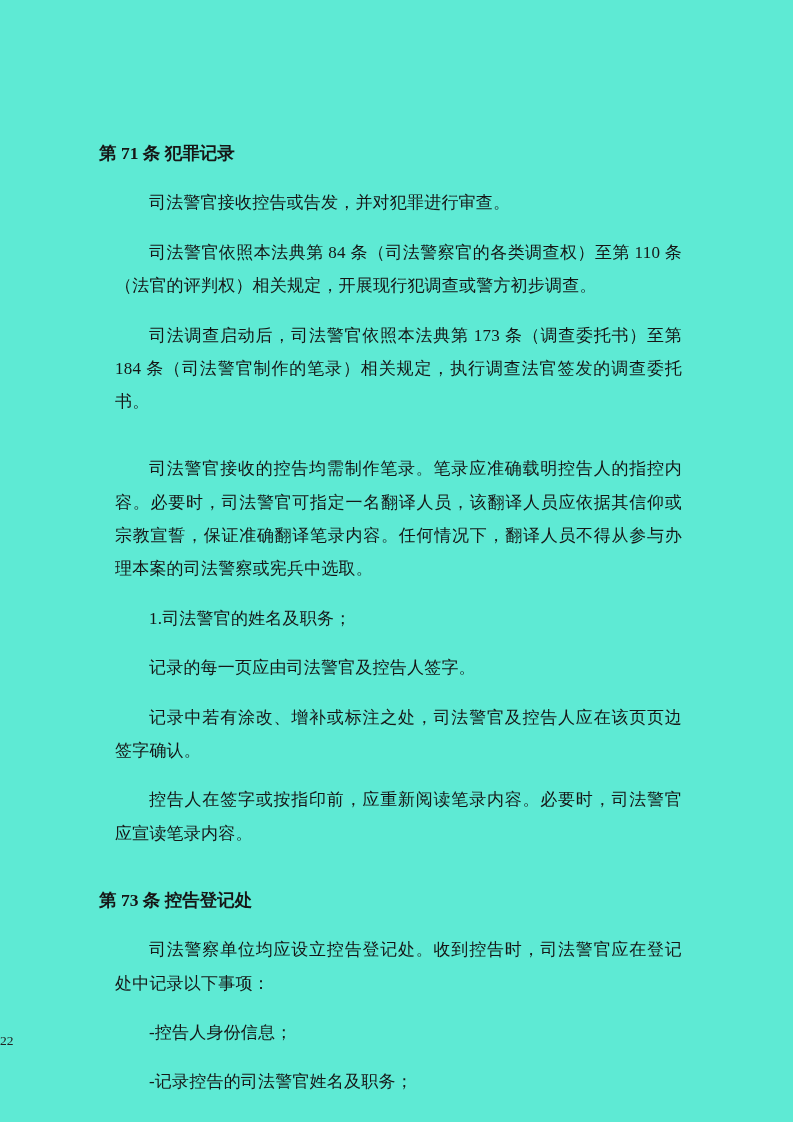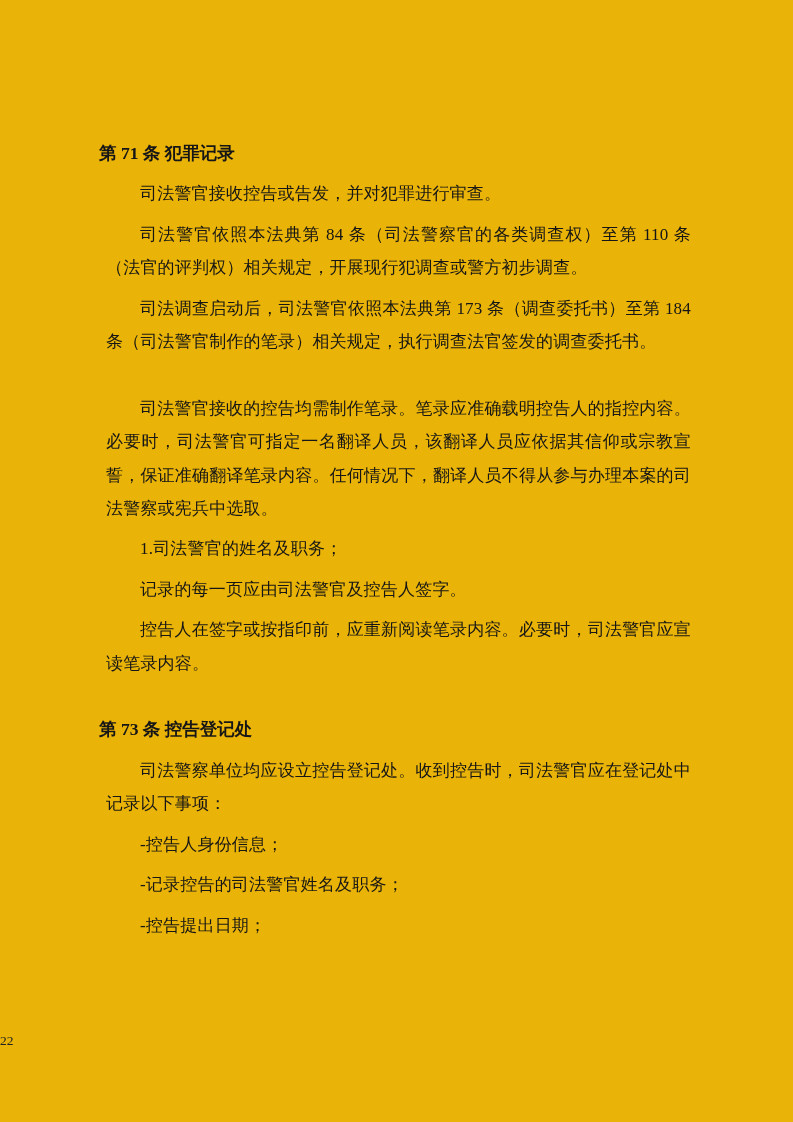--- a/index.html
+++ b/index.html
@@ -8,42 +8,42 @@
     height: 1122px;
     background: #ffffff;
     position: relative;
     overflow: hidden;
     font-family: "Liberation Serif", "DejaVu Serif", serif;
     color: #161616;
   }
   .page {
     position: absolute;
     inset: 0;
-    background: #eab308;
+    background: #5eead4;
   }
   .content {
     position: absolute;
     left: 99px;
     right: 95px;
     top: 137px;
   }
   .article + .article {
     margin-top: 33.4px; 
   }
   .article-heading {
     font-size: 17.5px;
     font-weight: bold;
     line-height: 33.4px;
     margin: 0;
     white-space: pre;
   }
   .para {
     font-size: 17px;
     line-height: 33.4px;
-    margin: 7px;
+    margin: 16px;
     text-indent: 2em;
     text-align: justify;
     letter-spacing: 0.2px;
   }
   .footer {
     position: absolute;
     top: 1033px;
     left: 0;
     width: 100%;
     text-align: left;
@@ -59,20 +59,21 @@
       <section class="article">
         <h2 class="article-heading">第 71 条 犯罪记录</h2>
         <p class="para">司法警官接收控告或告发，并对犯罪进行审查。</p>
         <p class="para">司法警官依照本法典第 84 条（司法警察官的各类调查权）至第 110 条（法官的评判权）相关规定，开展现行犯调查或警方初步调查。</p>
         <p class="para">司法调查启动后，司法警官依照本法典第 173 条（调查委托书）至第 184 条（司法警官制作的笔录）相关规定，执行调查法官签发的调查委托书。</p>
       </section>
       <section class="article">
         <p class="para">司法警官接收的控告均需制作笔录。笔录应准确载明控告人的指控内容。必要时，司法警官可指定一名翻译人员，该翻译人员应依据其信仰或宗教宣誓，保证准确翻译笔录内容。任何情况下，翻译人员不得从参与办理本案的司法警察或宪兵中选取。</p>
         <p class="para">1.司法警官的姓名及职务；</p>
         <p class="para">记录的每一页应由司法警官及控告人签字。</p>
+        <p class="para">记录中若有涂改、增补或标注之处，司法警官及控告人应在该页页边签字确认。</p>
         <p class="para">控告人在签字或按指印前，应重新阅读笔录内容。必要时，司法警官应宣读笔录内容。</p>
       </section>
       <section class="article">
         <h2 class="article-heading">第 73 条 控告登记处</h2>
         <p class="para">司法警察单位均应设立控告登记处。收到控告时，司法警官应在登记处中记录以下事项：</p>
         <p class="para">-控告人身份信息；</p>
         <p class="para">-记录控告的司法警官姓名及职务；</p>
         <p class="para">-控告提出日期；</p>
       </section>
     </div>

